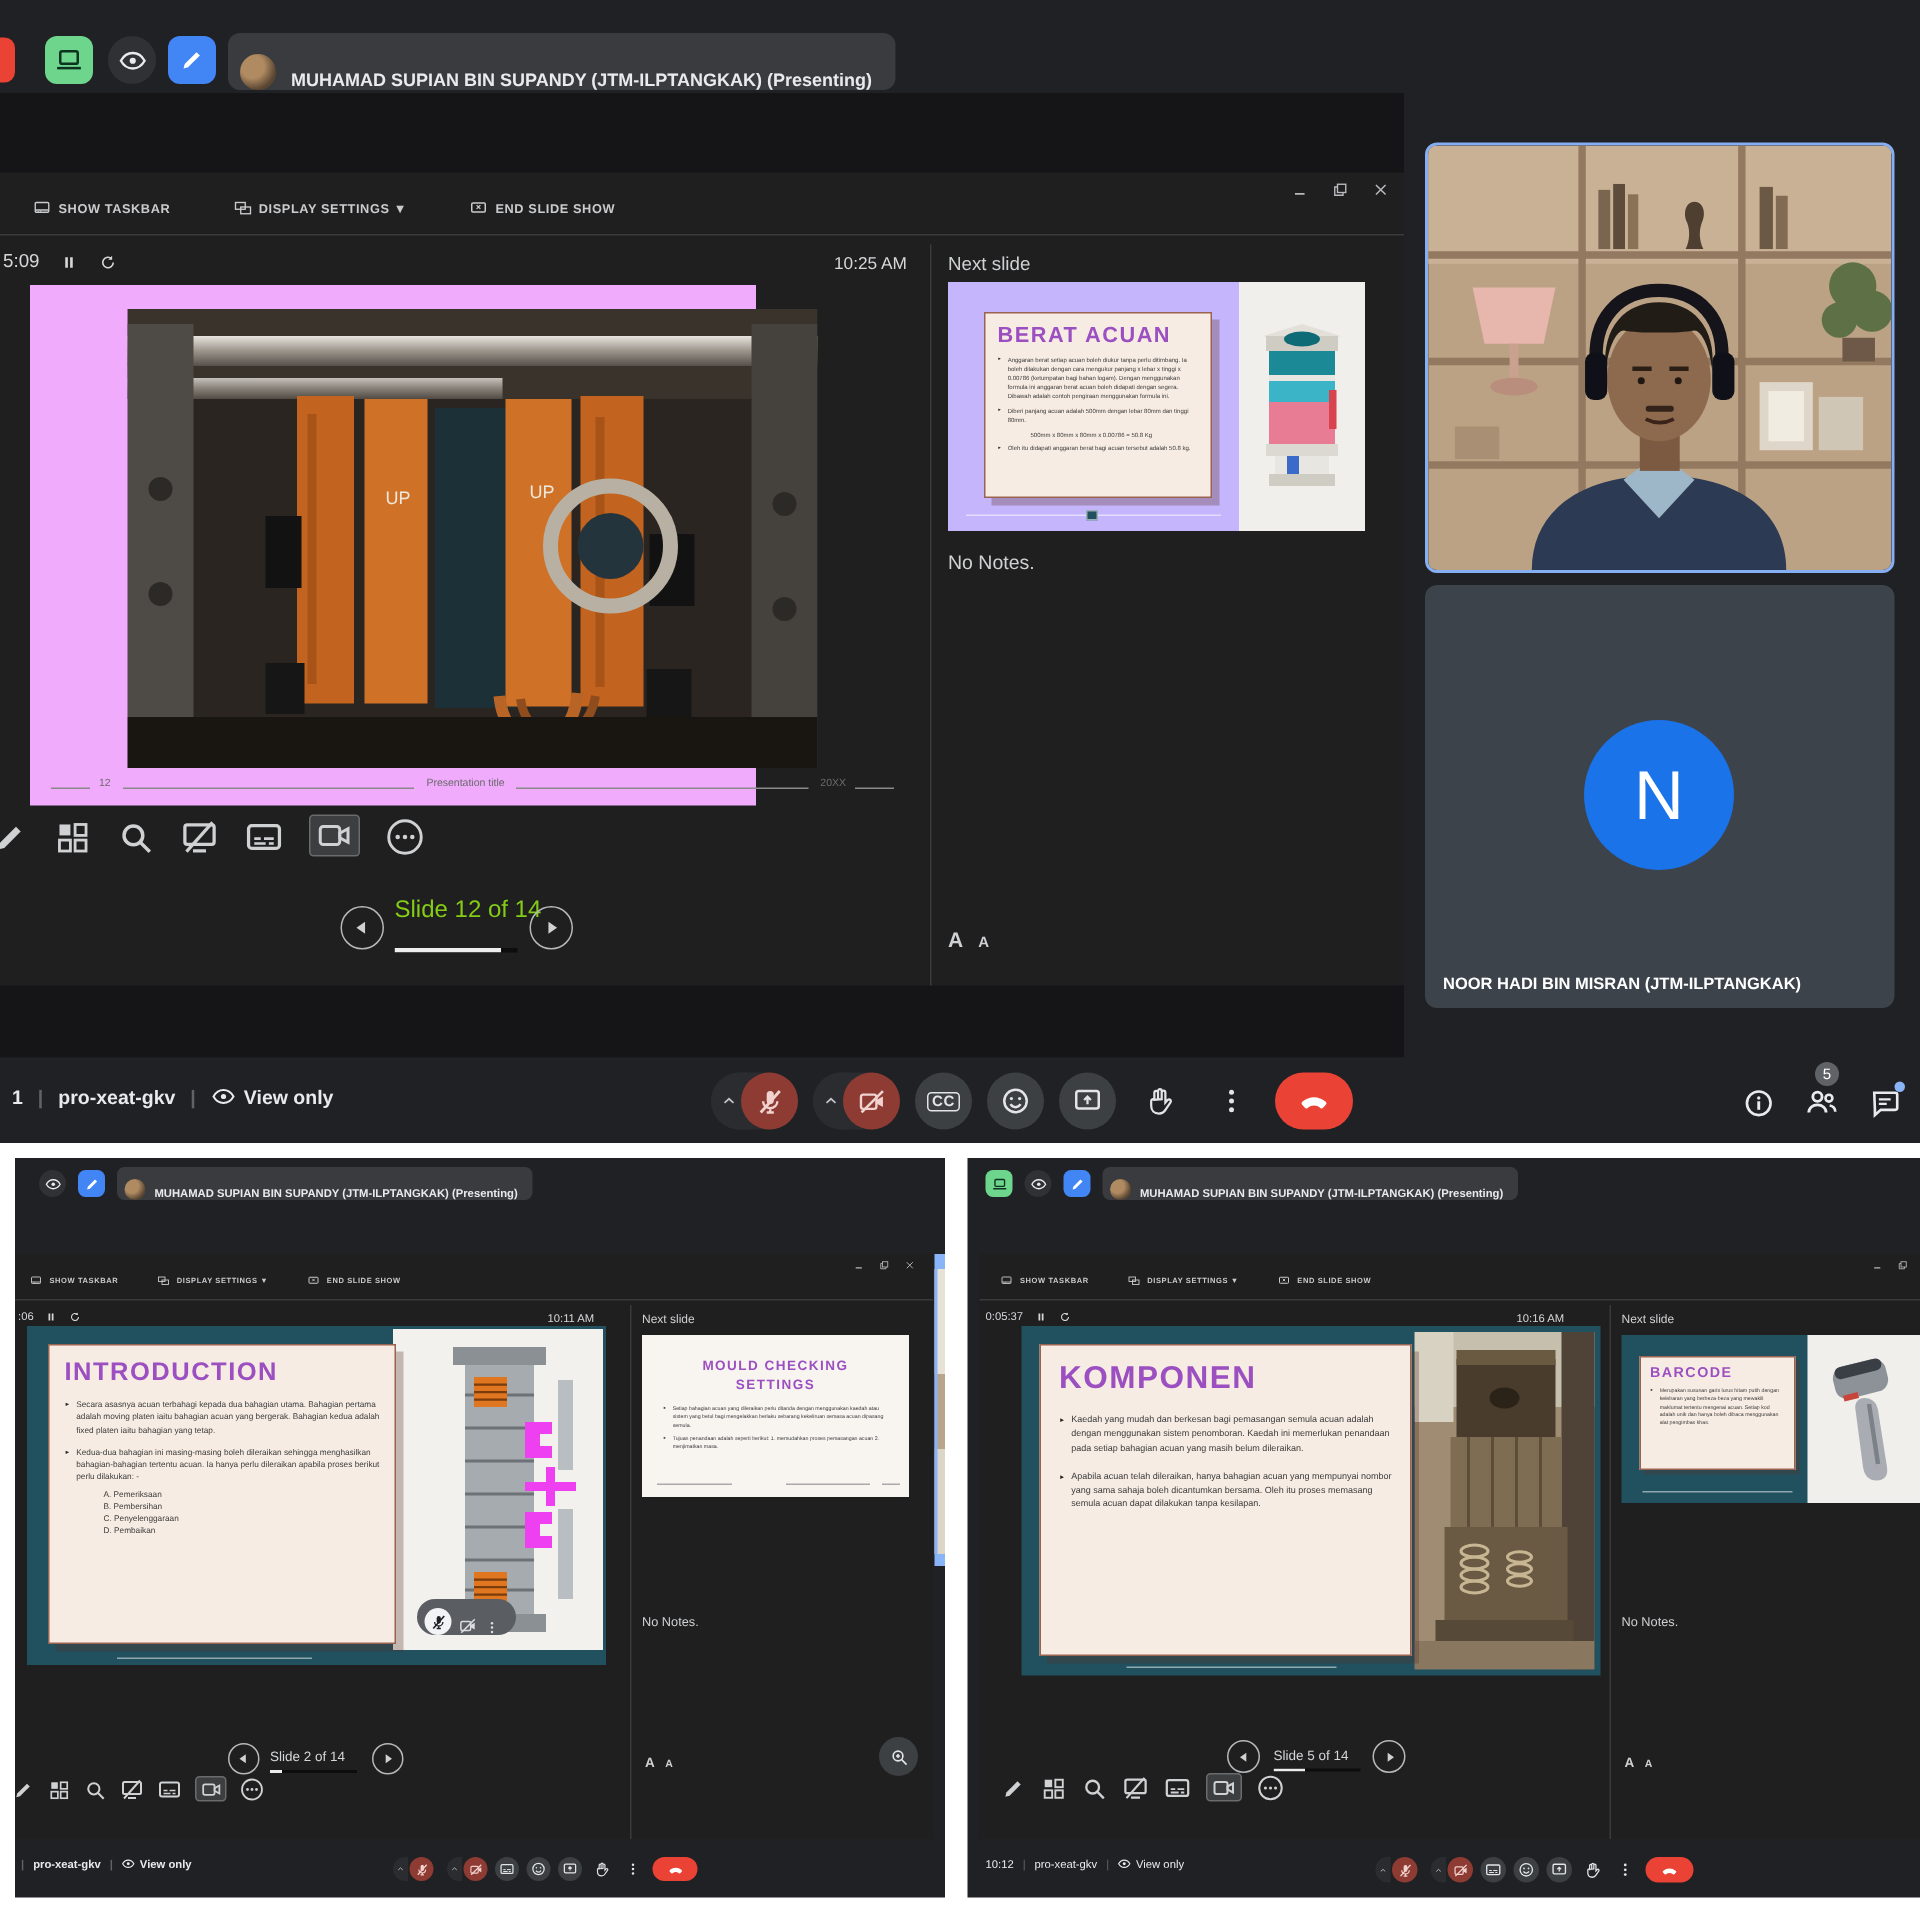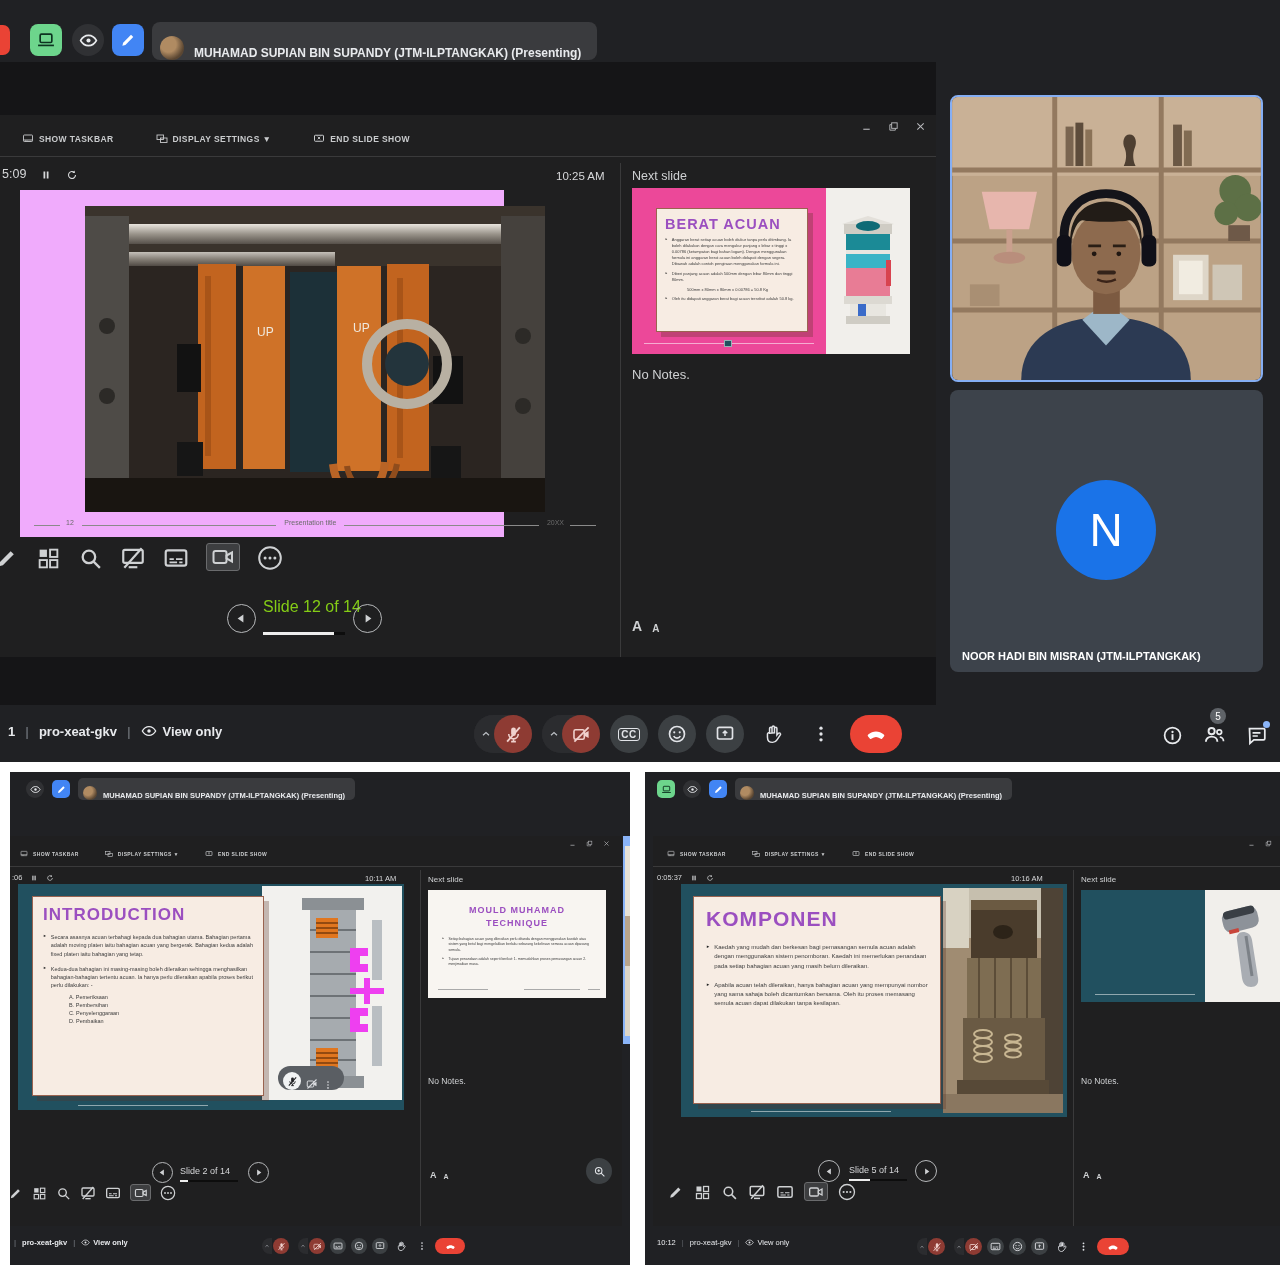--- a/index.html
+++ b/index.html
@@ -354,21 +354,21 @@
     <div class="abs progress" style="left:263px;top:517px;width:82px;height:3px">
         <i style="width:86%"></i>
       </div>
     <div class="abs navcirc" style="left:353px;top:489px;width:29px;height:29px">
         <svg class="ic" width="15" height="15">
           <use href="#i-tri-right"></use>
         </svg>
       </div>
 
     <span class="abs" style="left:632px;top:54px;font-size:12.5px;color:#cfd1d3">Next slide</span>
-    <div class="abs" style="left:632px;top:73px;width:278px;height:166px;background:#ec4899">
+    <div class="abs" style="left:632px;top:73px;width:278px;height:166px;background:#c4b5fd">
       <div class="abs" style="right:0;top:0;width:84px;height:166px;background:#f1efeb"></div>
 
       <svg class="abs" style="right:10px;top:22px" width="64" height="122" viewBox="0 0 64 122">
         <polygon points="6,14 32,6 58,14 32,22" fill="#e3e0da"></polygon>
         <rect x="8" y="14" width="48" height="10" fill="#cfccc4"></rect>
         <ellipse cx="32" cy="16" rx="12" ry="5" fill="#0f6b76"></ellipse>
         <rect x="10" y="24" width="44" height="16" fill="#1b8a96"></rect>
         <rect x="10" y="40" width="44" height="4" fill="#e8e6e0"></rect>
         <rect x="10" y="44" width="44" height="14" fill="#3ab4c6"></rect>
         <rect x="10" y="58" width="44" height="28" fill="#e87c95"></rect>
@@ -682,21 +682,21 @@
         </span>
       <span style="color:#dadce0">
           <svg class="ic" width="10" height="10">
             <use href="#i-dots-v"></use>
           </svg>
         </span>
     </div>
 
     <span class="abs" style="left:418px;top:39px;font-size:8px;color:#cfd1d3">Next slide</span>
     <div class="abs" style="left:418px;top:54px;width:178px;height:108px;background:#f8f5f1">
-      <div class="ptitle" style="font-size:9px;text-align:center;margin-top:14px;padding:0 30px;line-height:1.4">MOULD MUHAMAD TECHNIQUE</div>
+      <div class="ptitle" style="font-size:9px;text-align:center;margin-top:14px;padding:0 30px;line-height:1.4">MOULD CHECKING SETTINGS</div>
       <div class="bullet" style="font-size:3.5px;line-height:1.5;margin:8px 14px 0">Setiap bahagian acuan yang dileraikan perlu ditanda dengan menggunakan kaedah atau sistem yang betul bagi mengelakkan berlaku sebarang kekeliruan semasa acuan dipasang semula.</div>
       <div class="bullet" style="font-size:3.5px;line-height:1.5;margin:4px 14px 0">Tujuan penandaan adalah seperti berikut: 1. memudahkan proses pemasangan acuan 2. menjimatkan masa.</div>
       <div class="abs" style="left:10px;bottom:8px;width:50px;border-top:1px solid #aaa"></div>
       <div class="abs" style="left:96px;bottom:8px;width:56px;border-top:1px solid #aaa"></div>
       <div class="abs" style="right:6px;bottom:8px;width:12px;border-top:1px solid #aaa"></div>
     </div>
     <span class="abs" style="left:418px;top:240px;font-size:8.5px;color:#cfd1d3">No Notes.</span>
 
     <div class="abs flex" style="left:2px;top:348px;gap:9px;color:#cfd1d3">
       <span style="margin-left:-4px">
@@ -955,20 +955,24 @@
 
       <svg class="abs" style="right:8px;top:10px" width="60" height="92" viewBox="0 0 60 92">
         <g transform="rotate(-14 30 30)">
           <rect x="12" y="8" width="36" height="22" rx="8" fill="#8d9299"></rect>
           <rect x="14" y="8" width="32" height="8" rx="4" fill="#3a3f45"></rect>
           <rect x="16" y="27" width="10" height="4" fill="#c9453a"></rect>
         </g>
         <path d="M30 32c4 0 8 2 9 8l6 38c1 6-2 9-7 9s-8-3-9-9l-5-38c-1-5 2-8 6-8z" fill="#a9adb3"></path>
         <path d="M33 36l6 40" stroke="#7c8187" stroke-width="3" fill="none"></path>
       </svg>
+      <div class="abs card" style="left:12px;top:14px;width:104px;height:76px;padding:5px 6px;box-shadow:3px 3px 0 rgba(90,50,35,.3)">
+        <div class="ptitle" style="font-size:9.5px">BARCODE</div>
+        <div class="bullet" style="font-size:3.5px;line-height:1.5;margin-top:4px">Merupakan susunan garis lurus hitam putih dengan kelebaran yang berbeza-beza yang mewakili maklumat tertentu mengenai acuan. Setiap kod adalah unik dan hanya boleh dibaca menggunakan alat pengimbas khas.</div>
+      </div>
       <div class="abs" style="left:14px;bottom:7px;width:100px;height:1px;background:rgba(255,255,255,.5)"></div>
     </div>
     <span class="abs" style="left:428px;top:240px;font-size:8.5px;color:#cfd1d3">No Notes.</span>
 
     <div class="abs flex" style="left:14px;top:346px;gap:10px;color:#cfd1d3">
       <span>
           <svg class="ic" width="17" height="17">
             <use href="#i-pen"></use>
           </svg>
         </span>

